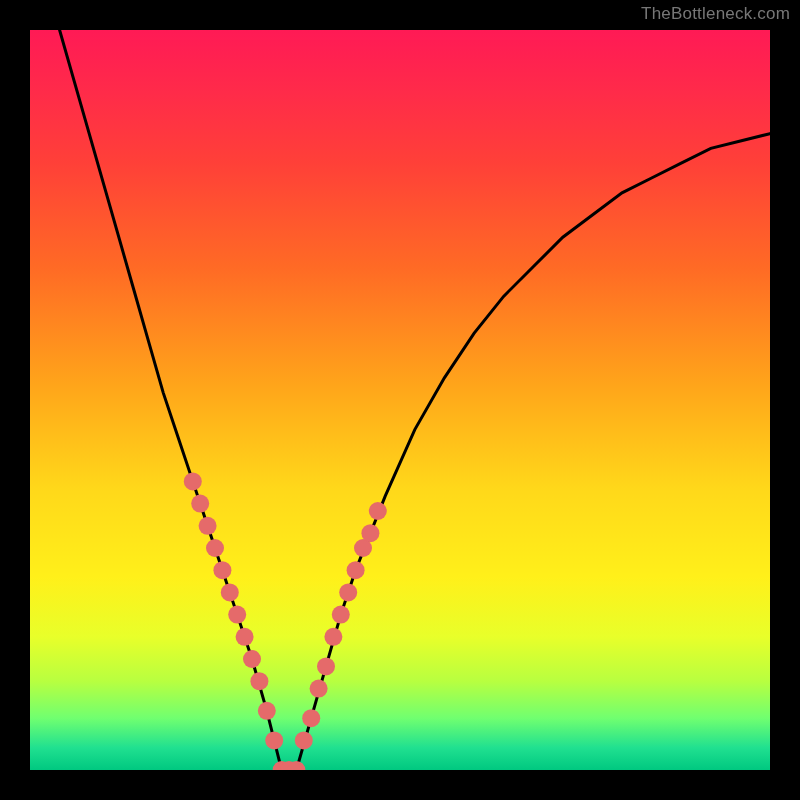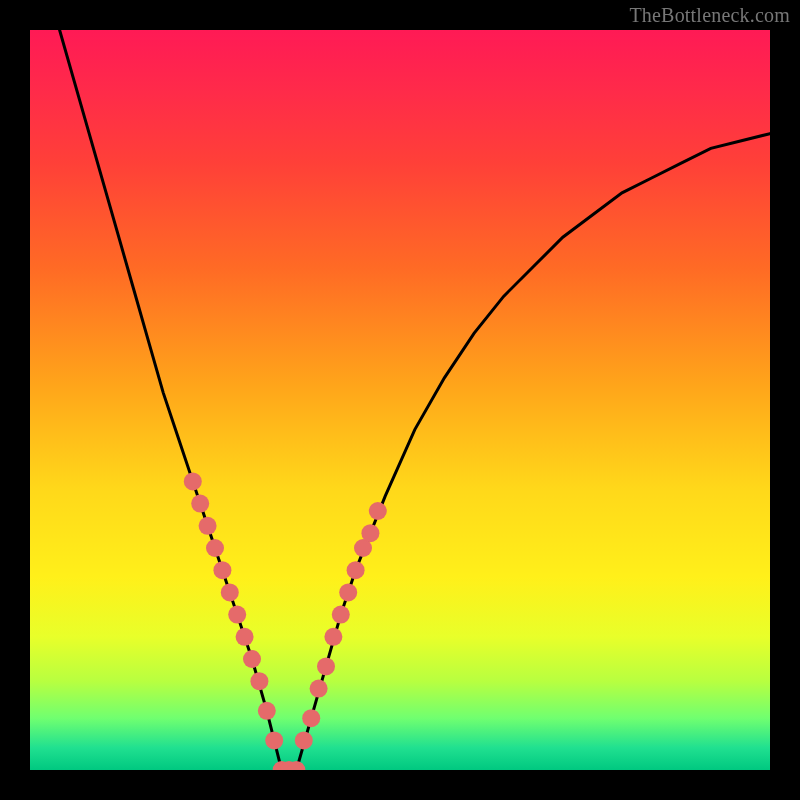--- a/index.html
+++ b/index.html
@@ -38,24 +38,23 @@
       #70ff70 93%,
       #20e090 97%,
       #00c880 100%
     );
   }
   .watermark {
     position: absolute;
     top: 4px;
     right: 10px;
     color: #777;
-    font-size: 20px;
+    font-size: 17px;
     letter-spacing: 0.2px;
     user-select: none;
-    font-family: Liberation Serif, serif;
   }
   svg.curve {
     position: absolute;
     left: 0;
     top: 0;
     width: 740px;
     height: 740px;
   }
 </style>
 </head>

